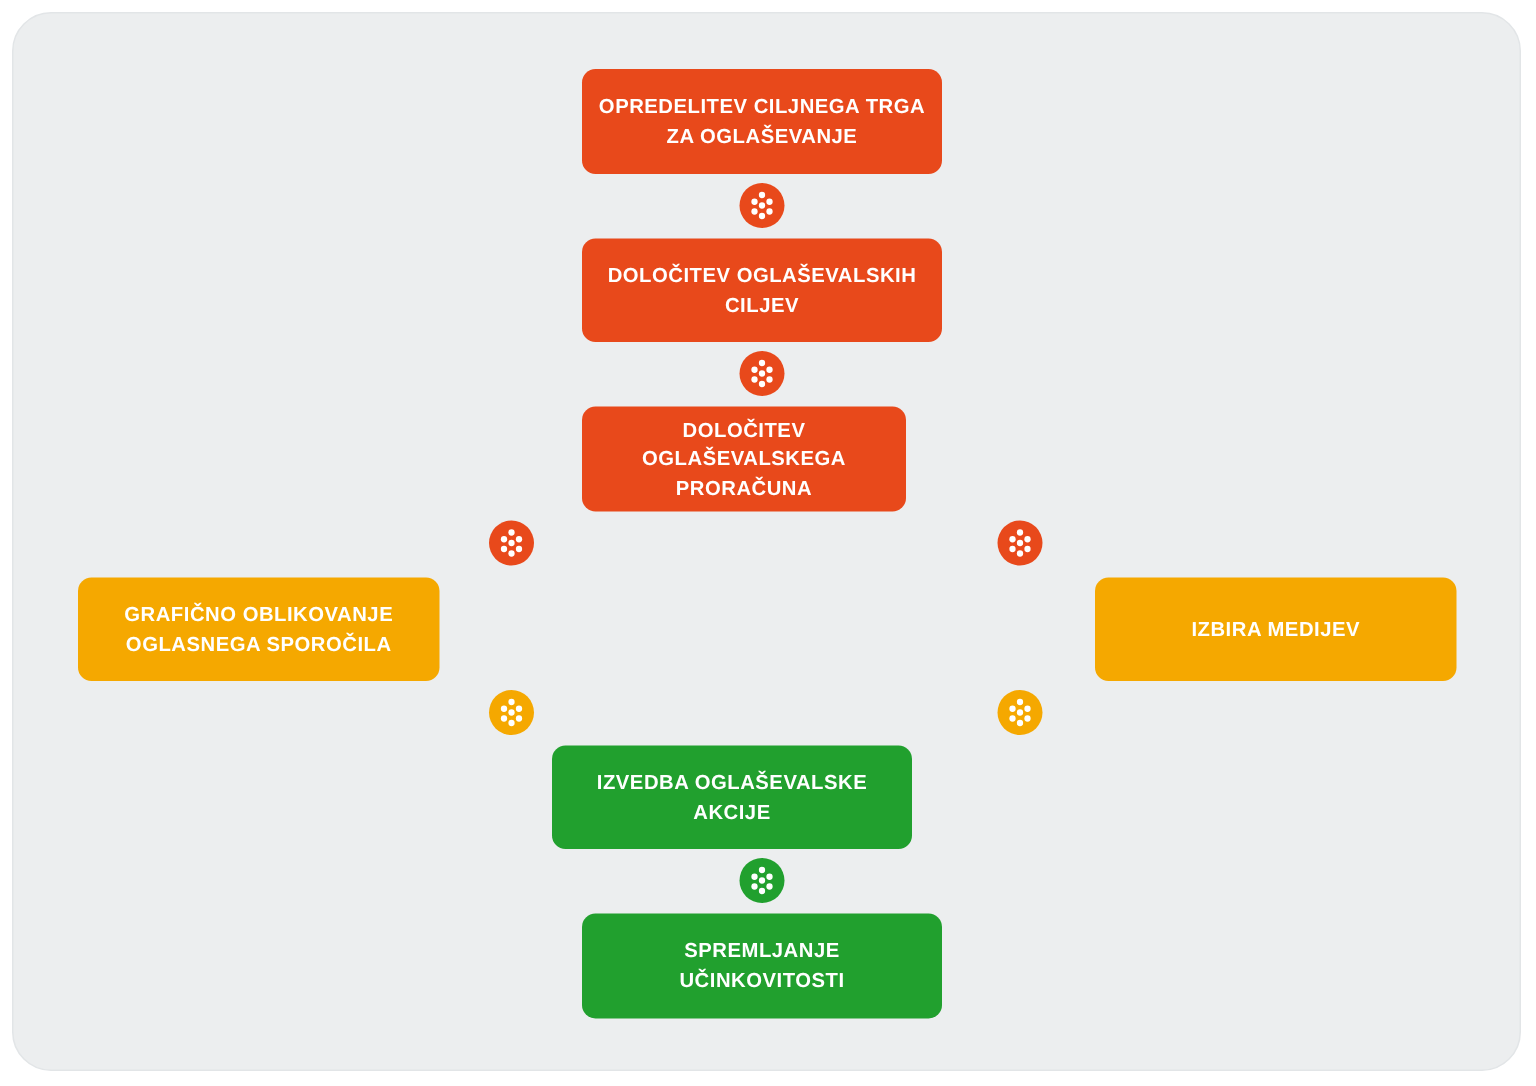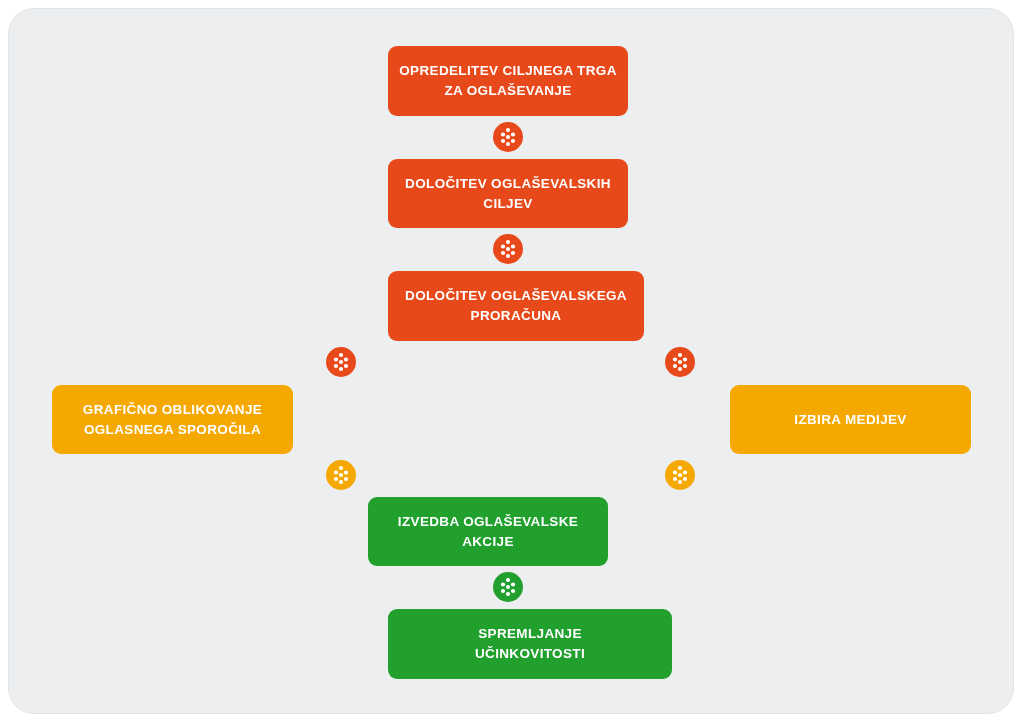--- a/index.html
+++ b/index.html
@@ -113,21 +113,21 @@
       <circle cx="15" cy="8" r="2.1"></circle>
       <circle cx="10" cy="12.5" r="2.1"></circle>
       <circle cx="20" cy="12.5" r="2.1"></circle>
       <circle cx="15" cy="15" r="2.1"></circle>
       <circle cx="10" cy="19" r="2.1"></circle>
       <circle cx="20" cy="19" r="2.1"></circle>
       <circle cx="15" cy="22" r="2.1"></circle>
     </svg>
   </div>
 
-  <div class="node orange" style="left:388px; top:271px; width:256px; height:70px;">
+  <div class="node orange" style="left:388px; top:271px; width:216px; height:70px;">
     <span class="node-label">DOLOČITEV OGLAŠEVALSKEGA
 PRORAČUNA</span>
   </div>
 
   <div class="connector orange" style="left:326px; top:347px;">
     <svg viewBox="0 0 30 30">
       <circle cx="15" cy="8" r="2.1"></circle>
       <circle cx="10" cy="12.5" r="2.1"></circle>
       <circle cx="20" cy="12.5" r="2.1"></circle>
       <circle cx="15" cy="15" r="2.1"></circle>
@@ -192,18 +192,18 @@
       <circle cx="15" cy="8" r="2.1"></circle>
       <circle cx="10" cy="12.5" r="2.1"></circle>
       <circle cx="20" cy="12.5" r="2.1"></circle>
       <circle cx="15" cy="15" r="2.1"></circle>
       <circle cx="10" cy="19" r="2.1"></circle>
       <circle cx="20" cy="19" r="2.1"></circle>
       <circle cx="15" cy="22" r="2.1"></circle>
     </svg>
   </div>
 
-  <div class="node green" style="left:388px; top:609px; width:284px; height:70px;">
+  <div class="node green" style="left:388px; top:609px; width:240px; height:70px;">
     <span class="node-label">SPREMLJANJE
 UČINKOVITOSTI</span>
   </div>
 
 </div>
 
 </body></html>

